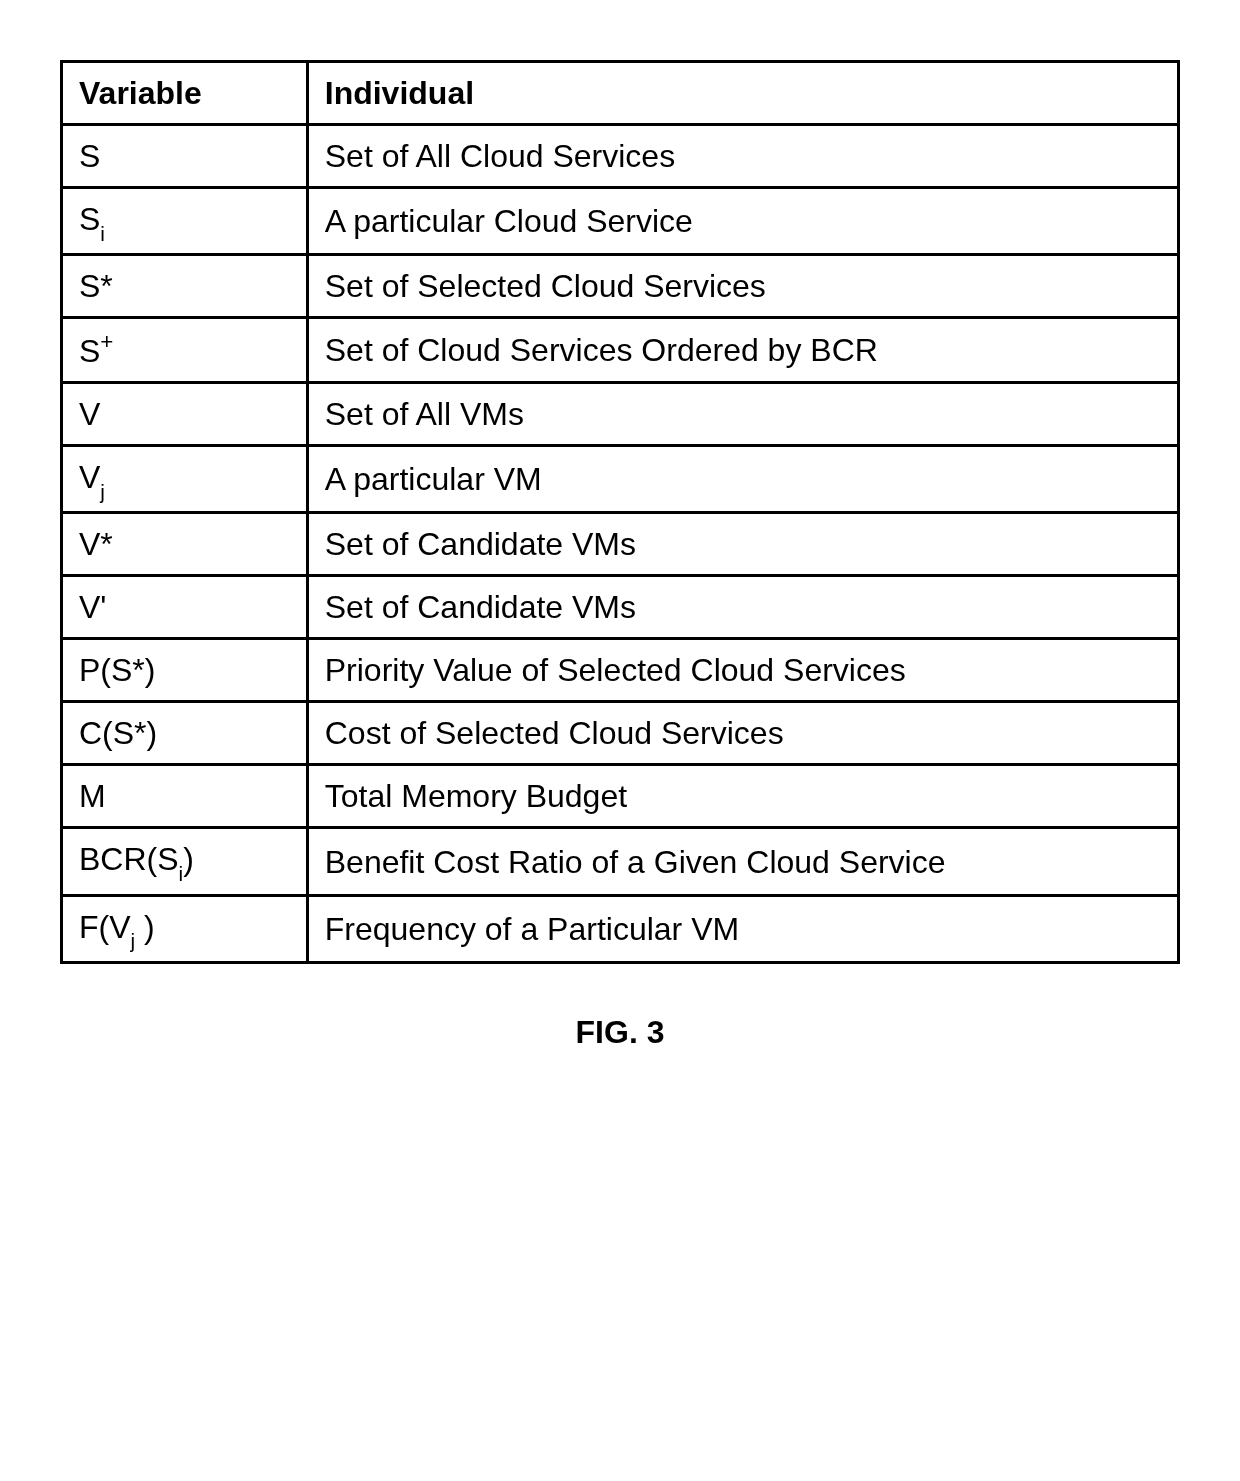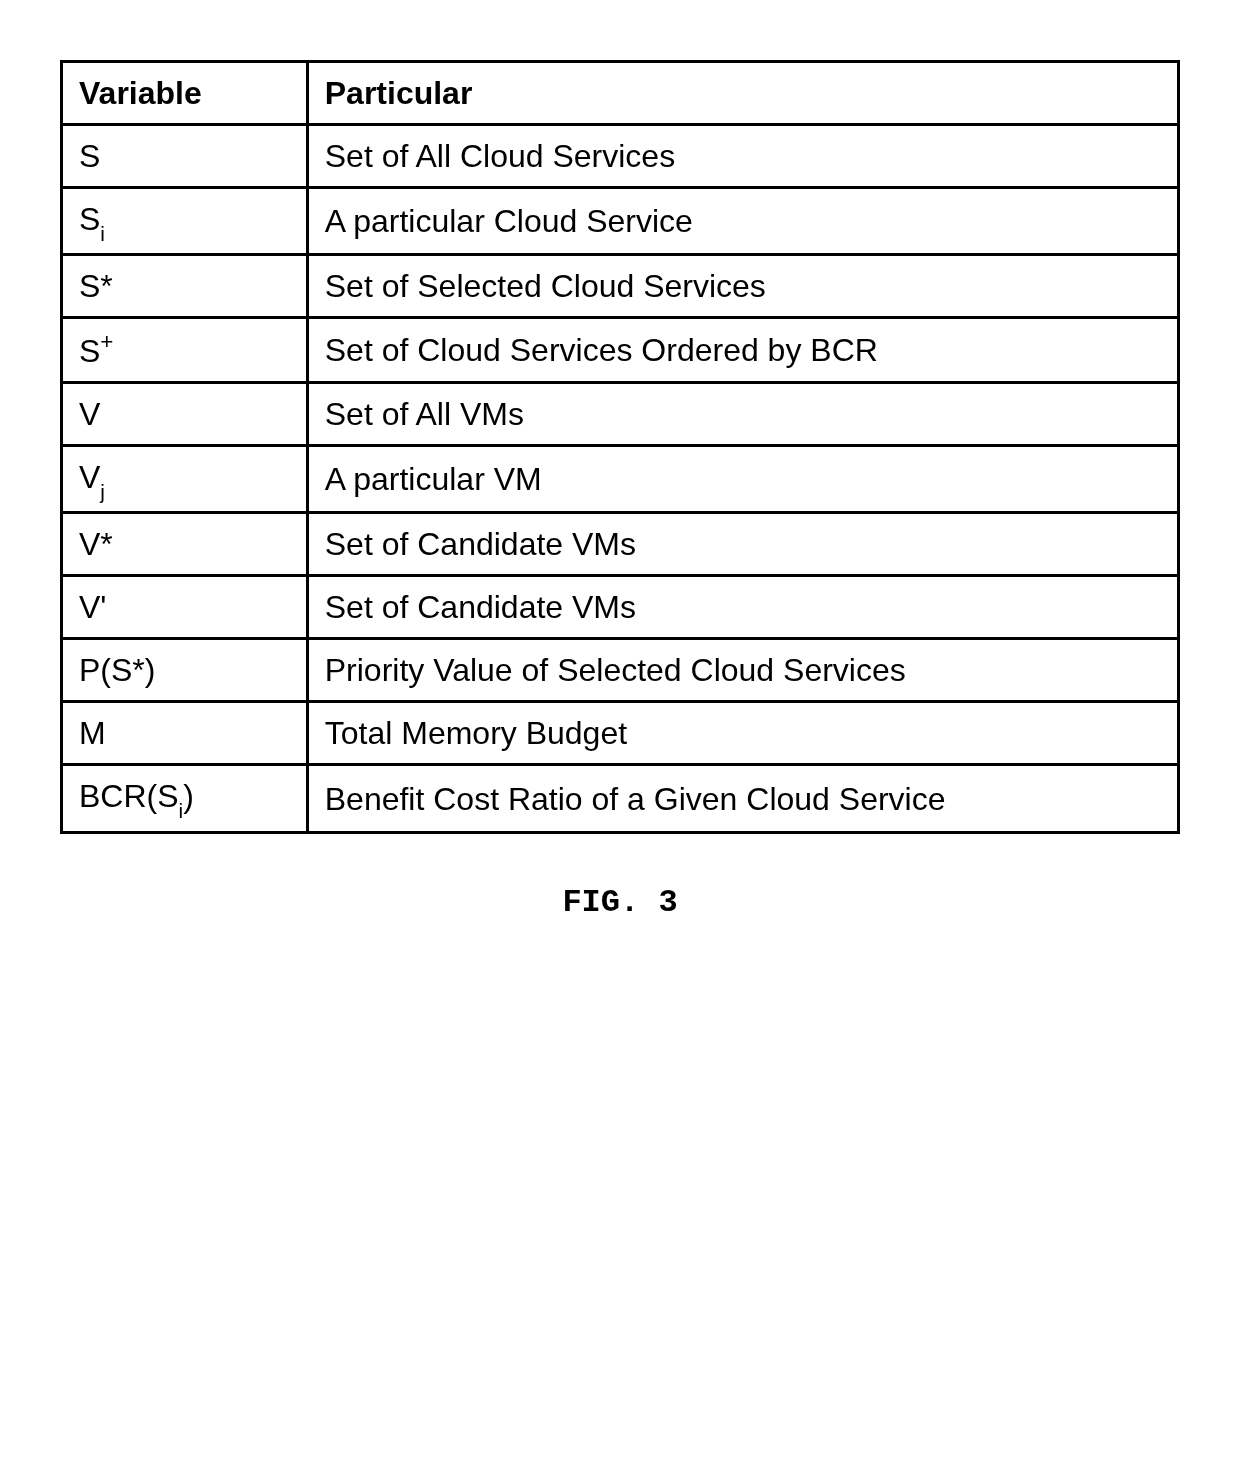--- a/index.html
+++ b/index.html
@@ -31,21 +31,20 @@
       width: 22%;
     }
     col.desc {
       width: 78%;
     }
     .caption {
       text-align: center;
       font-size: 32px;
       font-weight: bold;
       margin-top: 50px;
-      font-family: Liberation Mono, monospace;
     }
     .sub {
       font-size: 0.65em;
       vertical-align: sub;
       position: relative;
       top: 0.15em;
     }
     .sup {
       font-size: 0.7em;
       vertical-align: super;
@@ -60,21 +59,21 @@
 <body>
 
 <table>
   <colgroup>
     <col class="var">
     <col class="desc">
   </colgroup>
   <thead>
     <tr>
       <th>Variable</th>
-      <th>Particular</th>
+      <th>Individual</th>
     </tr>
   </thead>
   <tbody id="tbody">
       <tr>
         <td class="var-cell">S</td>
         <td>Set of All Cloud Services</td>
       </tr>
       <tr>
         <td class="var-cell">S<span class="sub">i</span></td>
         <td>A particular Cloud Service</td>
@@ -101,23 +100,31 @@
       </tr>
       <tr>
         <td class="var-cell">V'</td>
         <td>Set of Candidate VMs</td>
       </tr>
       <tr>
         <td class="var-cell">P(S*)</td>
         <td>Priority Value of Selected Cloud Services</td>
       </tr>
       <tr>
+        <td class="var-cell">C(S*)</td>
+        <td>Cost of Selected Cloud Services</td>
+      </tr>
+      <tr>
         <td class="var-cell">M</td>
         <td>Total Memory Budget</td>
       </tr>
       <tr>
         <td class="var-cell">BCR(S<span class="sub">i</span>)</td>
         <td>Benefit Cost Ratio of a Given Cloud Service</td>
       </tr>
+      <tr>
+        <td class="var-cell">F(V<span class="sub">j</span> )</td>
+        <td>Frequency of a Particular VM</td>
+      </tr>
     </tbody>
 </table>
 
 <div class="caption">FIG. 3</div>
 
 </body></html>

